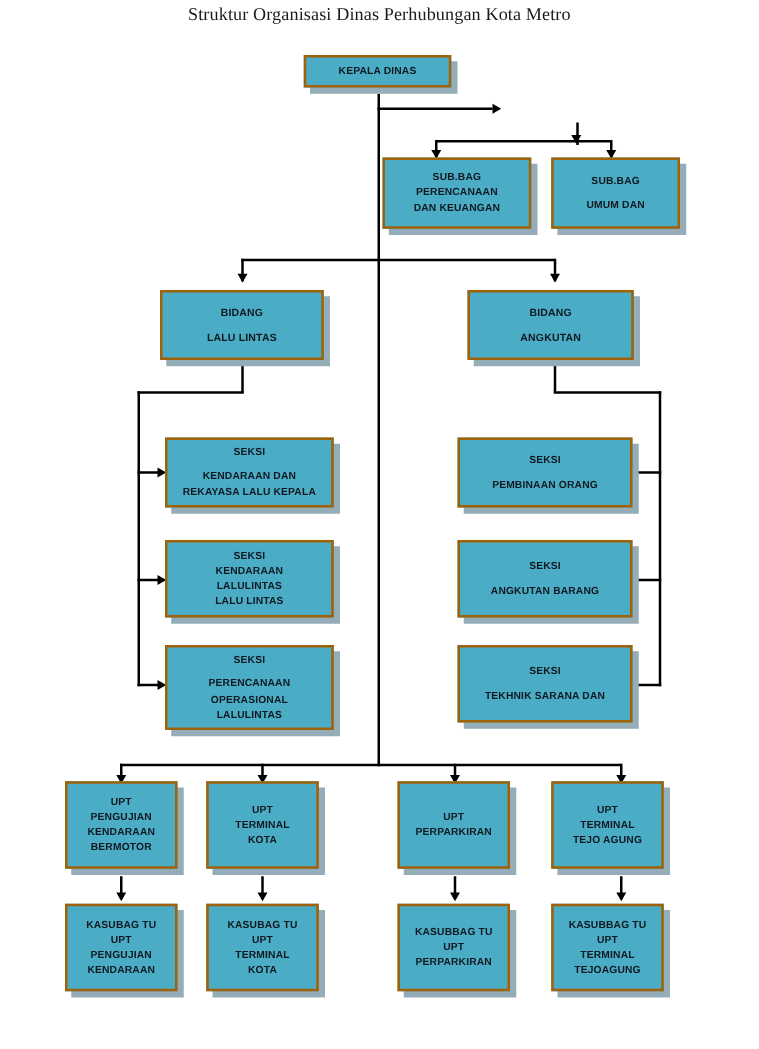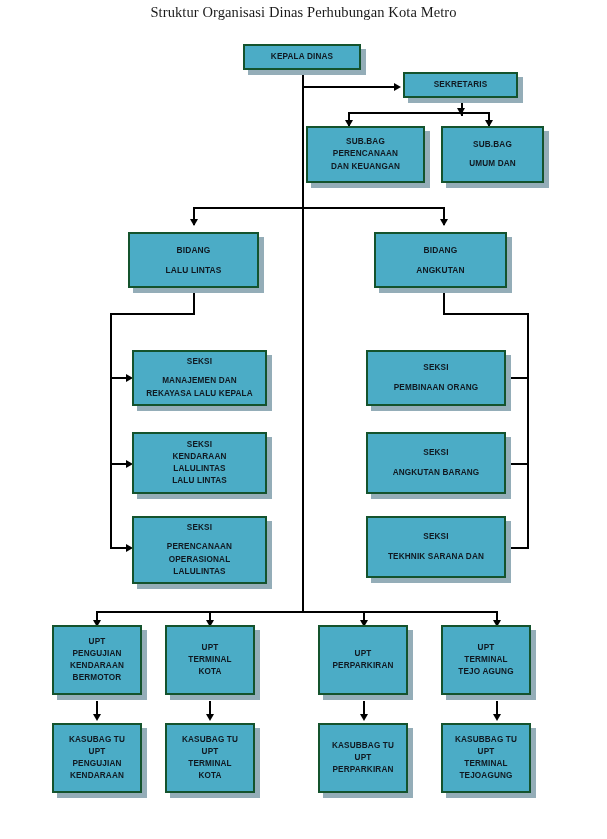--- a/index.html
+++ b/index.html
@@ -21,21 +21,21 @@
     color:#1a1a1a;
     letter-spacing:.1px;
     white-space:nowrap;
   }
 
   
   .box{
     position:absolute;
     box-sizing:border-box;
     background:#4BACC6;
-    border:2px solid #14532d;
+    border:2px solid #a16207;
     box-shadow:5px 5px 0 0 #94adb8;
     display:flex;
     flex-direction:column;
     align-items:center;
     justify-content:center;
     overflow:hidden;
     z-index:5;
   }
   .box .ln{
     display:block;
@@ -137,23 +137,20 @@
   <div class="arw down" style="left:205.5px;top:714px;"></div>
   <div class="ln-v" style="left:363px;top:701px;height:18px;"></div>
   <div class="arw down" style="left:359.5px;top:714px;"></div>
   <div class="ln-v" style="left:496px;top:701px;height:18px;"></div>
   <div class="arw down" style="left:492.5px;top:714px;"></div>
 
   <div class="box" style="left:243px;top:44px;width:118px;height:26px;">
     <span class="ln">KEPALA DINAS</span>
   </div>
 
-  <div class="box" style="left:403px;top:72px;width:115px;height:26px;">
-    <span class="ln">SEKRETARIS</span>
-  </div>
 
   <div class="box" style="left:306px;top:126px;width:119px;height:57px;">
     <span class="ln">SUB.BAG</span>
     <span class="ln">PERENCANAAN</span>
     <span class="ln">DAN KEUANGAN</span>
   </div>
 
   <div class="box gap" style="left:441px;top:126px;width:103px;height:57px;">
     <span class="ln">SUB.BAG</span>
     <span class="ln">UMUM  DAN</span>
@@ -164,21 +161,21 @@
     <span class="ln">LALU LINTAS</span>
   </div>
 
   <div class="box gap big" style="left:374px;top:232px;width:133px;height:56px;">
     <span class="ln">BIDANG</span>
     <span class="ln">ANGKUTAN</span>
   </div>
 
   <div class="box gap" style="left:132px;top:350px;width:135px;height:56px;">
     <span class="ln">SEKSI</span>
-    <span class="ln">MANAJEMEN DAN</span>
+    <span class="ln">KENDARAAN DAN</span>
     <span class="ln">REKAYASA LALU KEPALA</span>
   </div>
 
   <div class="box tight" style="left:132px;top:432px;width:135px;height:62px;">
     <span class="ln">SEKSI</span>
     <span class="ln">KENDARAAN</span>
     <span class="ln">LALULINTAS</span>
     <span class="ln">LALU LINTAS</span>
   </div>
 

